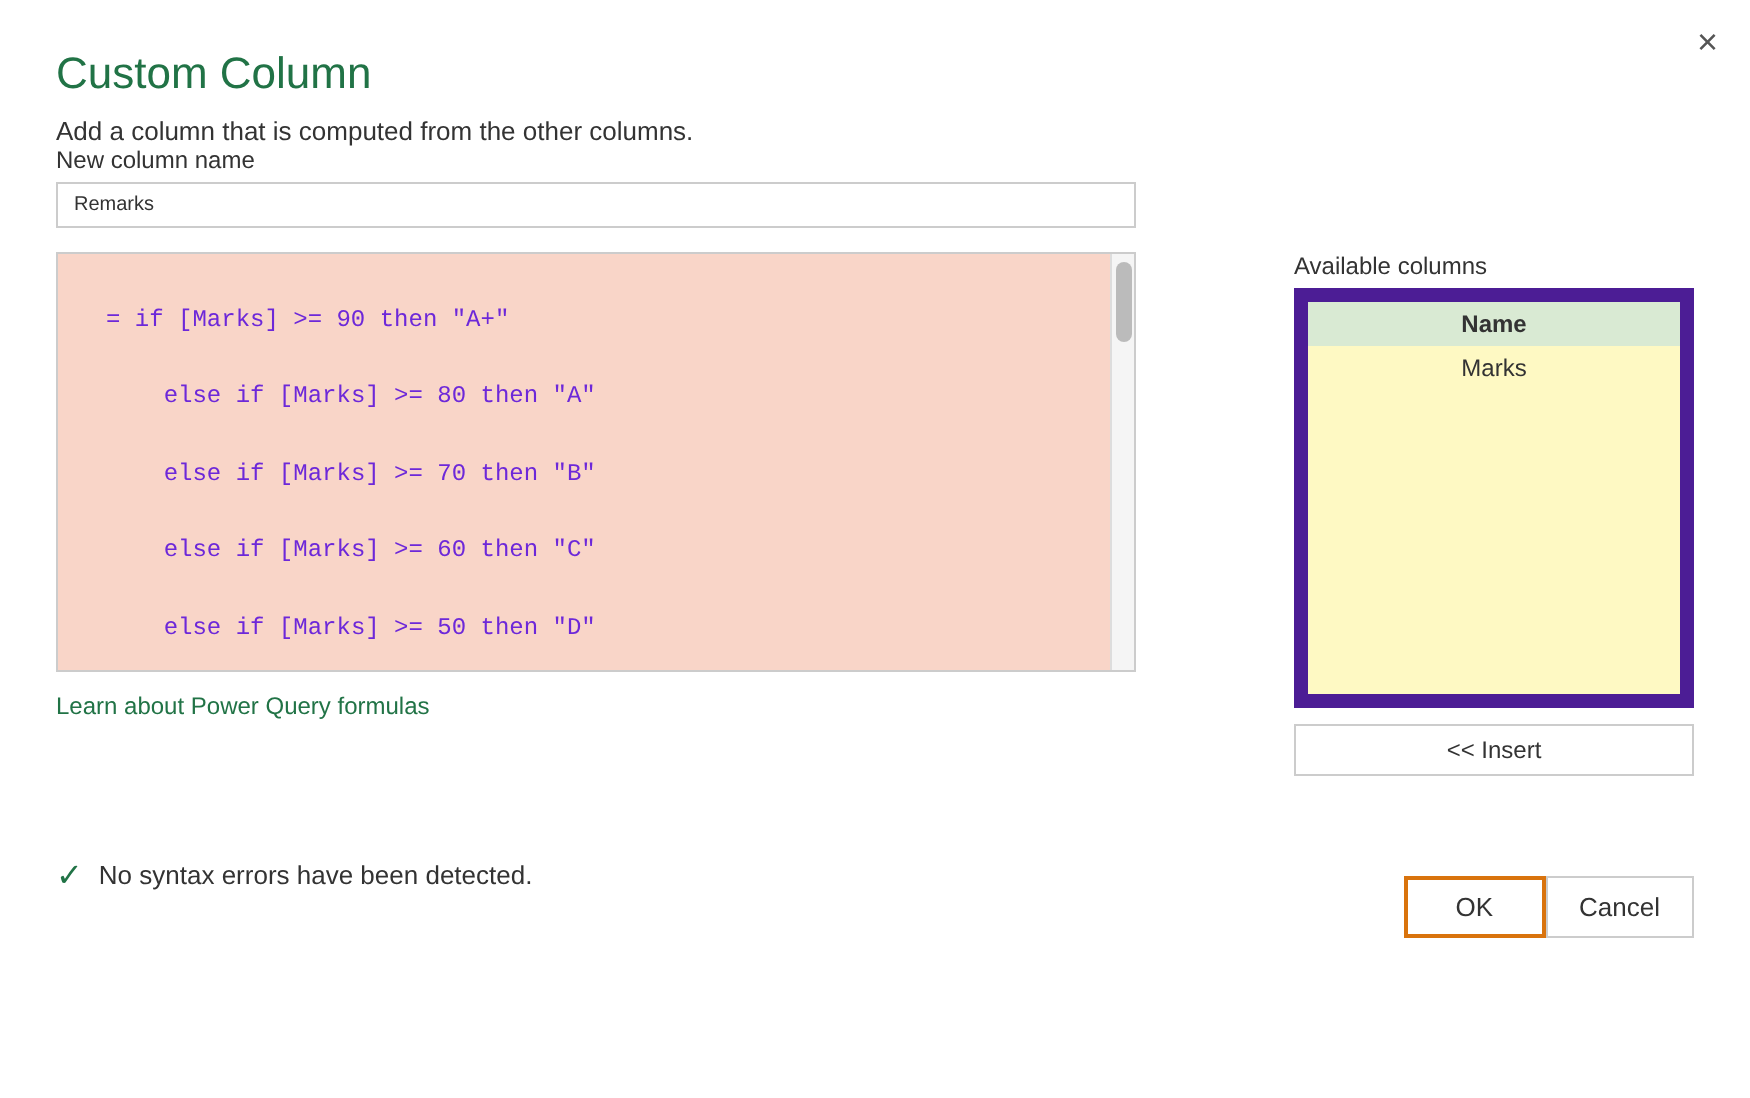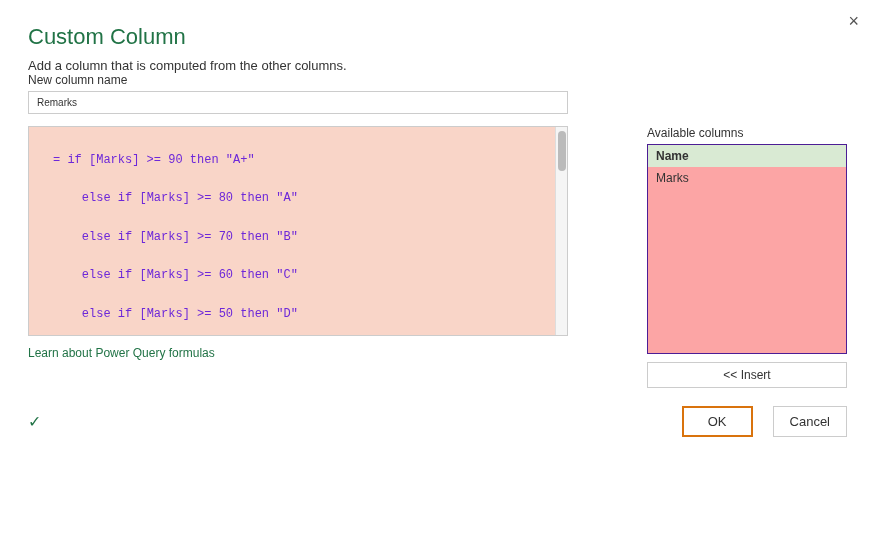--- a/index.html
+++ b/index.html
@@ -138,24 +138,25 @@
       text-decoration: none;
       margin-top: 10px;
       display: inline-block;
     }
     .avail-label {
       font-size: 12px;
       color: #333;
       margin-bottom: 4px;
     }
     .avail-list {
-      border: 1px solid #4c1d95;
+      border: 7px solid #4c1d95;
       height: 210px;
       overflow-y: auto;
-      background: #fca5a5;
+      background: #fef9c3;
+      text-align: center;
     }
     .avail-item {
       padding: 4px 8px;
       font-size: 12px;
       color: #333;
       cursor: pointer;
     }
     .avail-item.header {
       background: #d9ead3;
       font-weight: 600;
@@ -185,21 +186,22 @@
     .checkmark {
       color: #217346;
       font-size: 16px;
     }
     .status-text {
       font-size: 13px;
       color: #333;
     }
     .btn-row {
       display: flex;
-      gap: 20px;
+      gap: 0;
+      margin-top: 32px;
     }
     .btn-ok {
       padding: 6px 24px;
       font-size: 13px;
       background: #fff;
       border: 2px solid #d9730d;
       color: #333;
       cursor: pointer;
     }
     .btn-cancel {
@@ -253,19 +255,20 @@
         <div class="avail-item">Marks</div>
       </div>
       <button class="insert-btn">&lt;&lt; Insert</button>
     </div>
   </div>
 
   
   <div class="footer">
     <div class="status-row">
       <span class="checkmark">✓</span>
+      <span class="status-text">No syntax errors have been detected.</span>
     </div>
     <div class="btn-row">
       <button class="btn-ok">OK</button>
       <button class="btn-cancel">Cancel</button>
     </div>
   </div>
 </div>
 
 </body></html>

